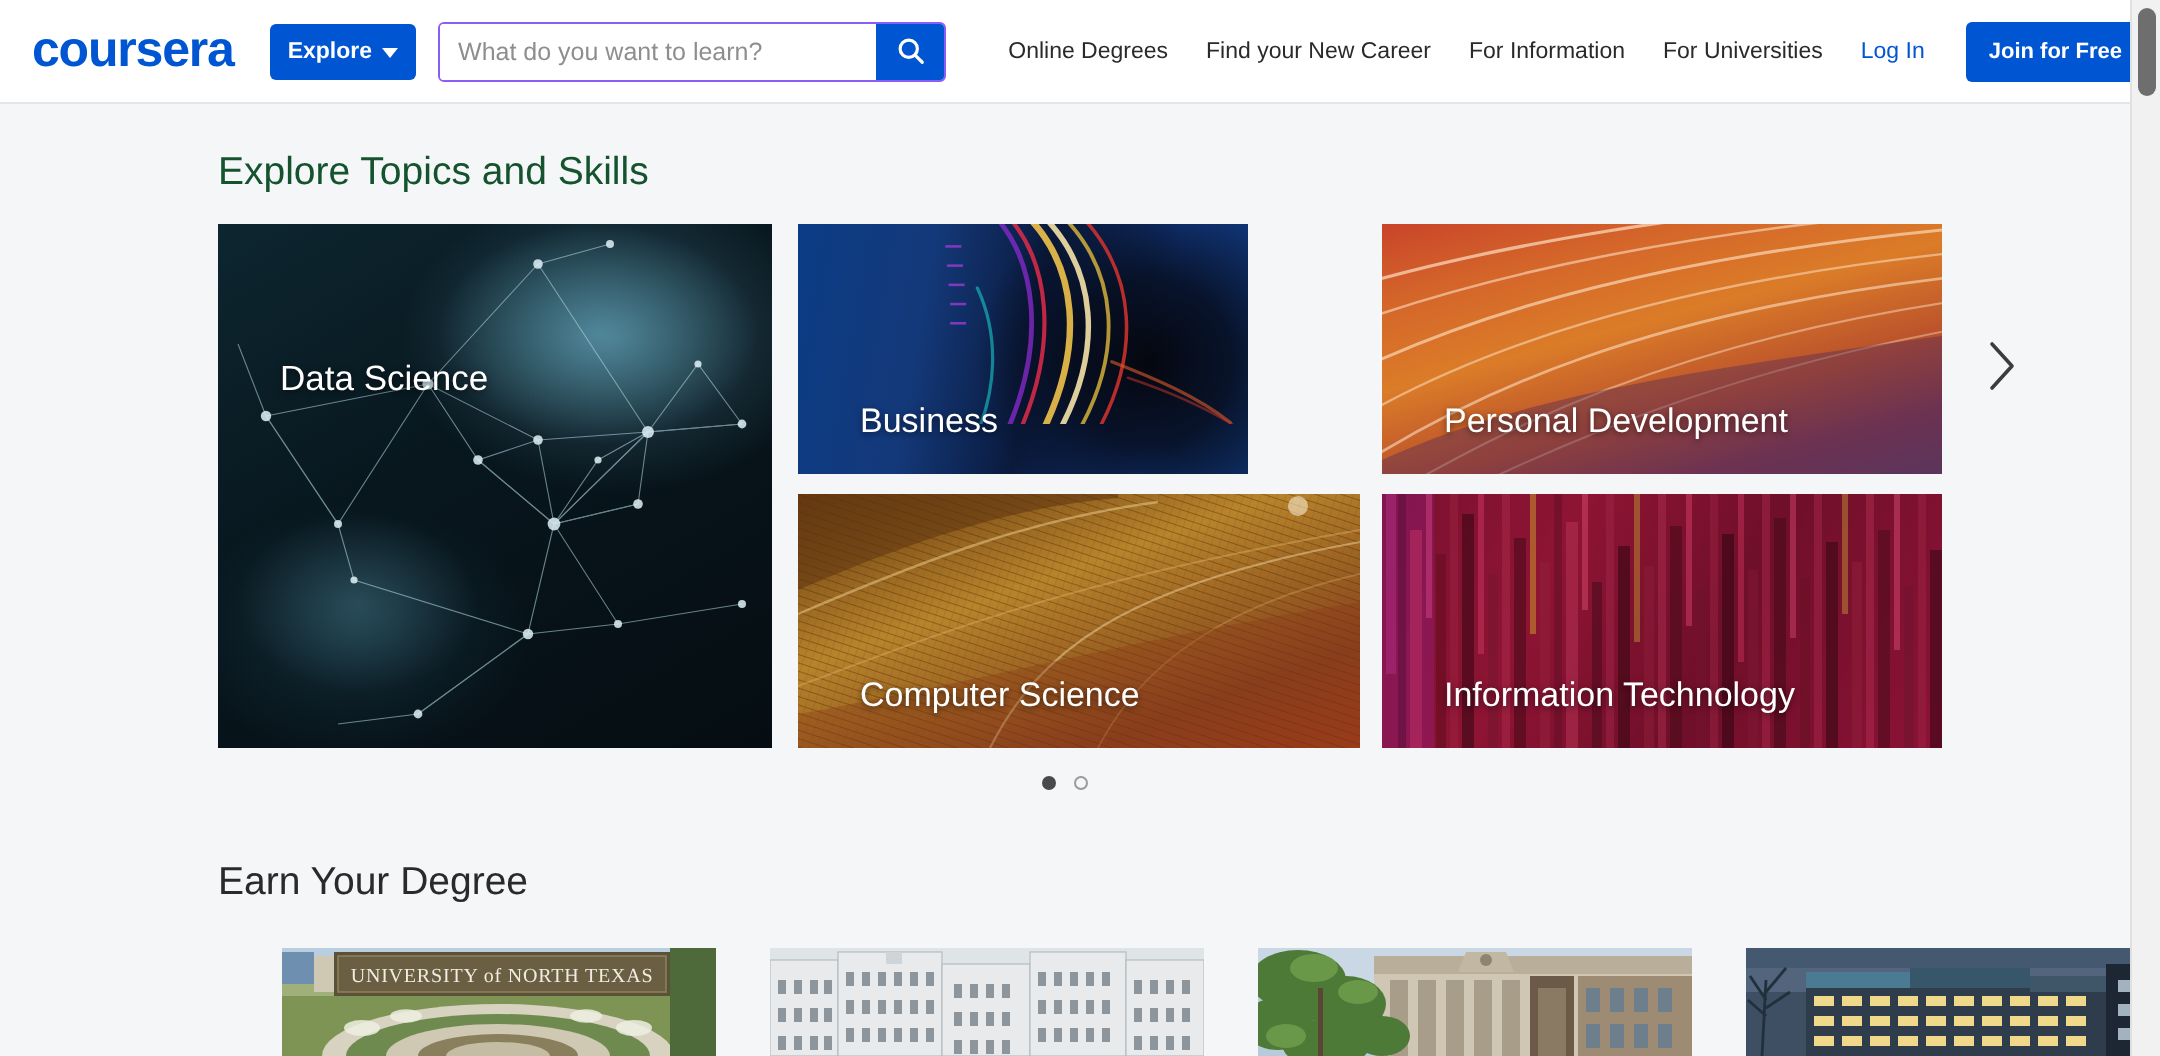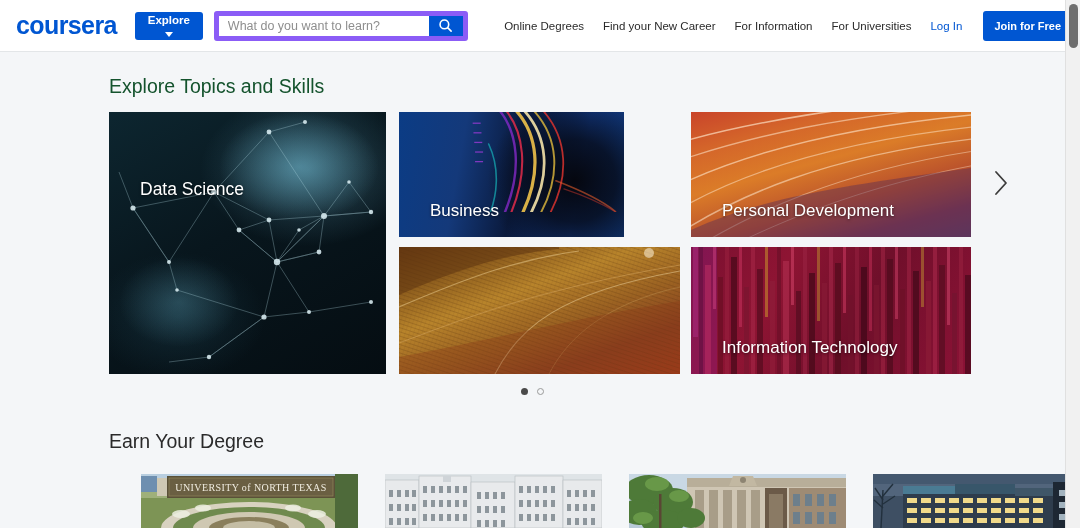--- a/index.html
+++ b/index.html
@@ -50,38 +50,37 @@
     padding: 0 9px;
     border-radius: 3px;
     font-size: 11.5px;
     font-weight: bold;
     font-family: "Liberation Sans", sans-serif;
     display: flex;
     align-items: center;
     justify-content: center;
     gap: 5px;
     cursor: pointer;
-    flex-direction: column;
   }
   .chev-down {
     width: 0; height: 0;
     border-left: 4px solid transparent;
     border-right: 4px solid transparent;
     border-top: 5px solid #fff;
     display: inline-block;
     margin-top: 1px;
   }
 
   .search-wrap {
     margin-left: 11px;
     display: flex;
     align-items: stretch;
     height: 30px;
     width: 254px;
-    border: 5px solid #8b5cf6;
+    border: 1px solid #8b5cf6;
     border-radius: 3px;
     overflow: hidden;
     background: #fff;
   }
   .search-input {
     flex: 1;
     border: none;
     outline: none;
     font-size: 12.5px;
     padding: 0 9px;
@@ -455,20 +454,21 @@
         </defs>
         <rect width="281" height="127" fill="url(#weave)"></rect>
         <path d="M0,48 C60,22 110,6 160,2 L160,0 L0,0 Z" fill="#5e3410" opacity="0.55"></path>
         <path d="M0,60 C70,30 120,12 180,4" fill="none" stroke="#e8c98a" stroke-width="1.2" opacity="0.55"></path>
         <path d="M0,96 C60,74 130,44 281,18" fill="none" stroke="#dcae66" stroke-width="1" opacity="0.45"></path>
         <path d="M96,127 C120,80 160,46 281,24" fill="none" stroke="#f0d6a0" stroke-width="1.1" opacity="0.5"></path>
         <path d="M150,127 C170,88 210,56 281,40" fill="none" stroke="#caa05c" stroke-width="0.9" opacity="0.4"></path>
         <path d="M0,110 C80,96 170,72 281,54 L281,127 L0,127 Z" fill="#8a3a18" opacity="0.35"></path>
         <circle cx="250" cy="6" r="5" fill="#fff4dd" opacity="0.55"></circle>
       </svg>
+      <div class="card-label">Computer Science</div>
     </div>
 
     <div class="card card-it">
       <svg class="bars" viewBox="0 0 280 127" preserveAspectRatio="none">
         <g>
           <rect x="2" y="0" width="5" height="90" fill="#a0245c" opacity="0.8"></rect>
           <rect x="8" y="0" width="4" height="127" fill="#5e0c22" opacity="0.9"></rect>
           <rect x="14" y="18" width="6" height="109" fill="#b52a44" opacity="0.7"></rect>
           <rect x="22" y="0" width="3" height="62" fill="#d4446a" opacity="0.55"></rect>
           <rect x="27" y="30" width="5" height="97" fill="#6e0f26" opacity="0.85"></rect>

